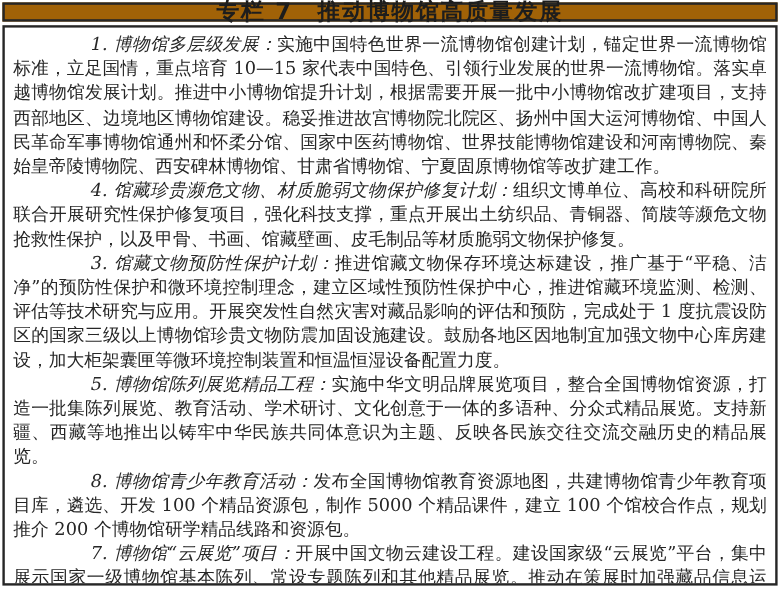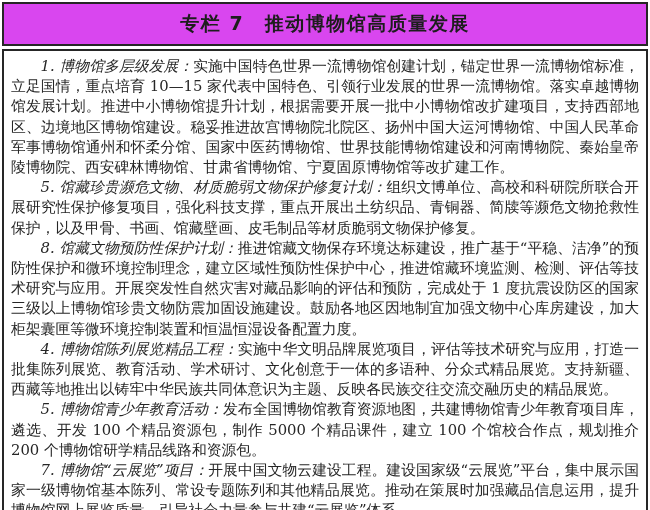--- a/index.html
+++ b/index.html
@@ -18,30 +18,30 @@
   .panel {
     position: absolute;
     left: 2px;
     top: 2px;
     width: 646px;
     box-sizing: border-box;
   }
   .title-box {
     box-sizing: border-box;
     border: 2px solid #262626;
-    height: 44px;
+    height: 16px;
     display: flex;
     align-items: center;
     justify-content: center;
     font-family: "DejaVu Sans", sans-serif;
     font-weight: bold;
     font-size: 19px;
     letter-spacing: 1.5px;
     color: #1d1d1d;
-    background: #d946ef;
+    background: #a16207;
   }
   .body-box {
     box-sizing: border-box;
     border: 2px solid #262626;
     margin-top: 3px;
     height: 467px;
     padding: 5px 7px 0 7px;
     overflow: hidden;
     background: #ffffff;
   }
@@ -51,28 +51,29 @@
     line-height: 20.2px;
     text-align: justify;
     text-justify: inter-ideograph;
     text-indent: 2em;
     color: #262626;
     font-family: "DejaVu Serif", serif;
   }
   .lead {
     
     font-style: italic;
+    margin-left: 35px;
   }
 </style>
 </head>
 <body>
 
 <div class="panel">
   <div class="title-box">专栏 7　推动博物馆高质量发展</div>
   <div class="body-box">
     <p class="item"><span class="lead">1. 博物馆多层级发展：</span><span>实施中国特色世界一流博物馆创建计划，锚定世界一流博物馆标准，立足国情，重点培育 10—15 家代表中国特色、引领行业发展的世界一流博物馆。落实卓越博物馆发展计划。推进中小博物馆提升计划，根据需要开展一批中小博物馆改扩建项目，支持西部地区、边境地区博物馆建设。稳妥推进故宫博物院北院区、扬州中国大运河博物馆、中国人民革命军事博物馆通州和怀柔分馆、国家中医药博物馆、世界技能博物馆建设和河南博物院、秦始皇帝陵博物院、西安碑林博物馆、甘肃省博物馆、宁夏固原博物馆等改扩建工作。</span></p>
-    <p class="item"><span class="lead">5. 馆藏珍贵濒危文物、材质脆弱文物保护修复计划：</span><span>组织文博单位、高校和科研院所联合开展研究性保护修复项目，强化科技支撑，重点开展出土纺织品、青铜器、简牍等濒危文物抢救性保护，以及甲骨、书画、馆藏壁画、皮毛制品等材质脆弱文物保护修复。</span></p>
-    <p class="item"><span class="lead">8. 馆藏文物预防性保护计划：</span><span>推进馆藏文物保存环境达标建设，推广基于“平稳、洁净”的预防性保护和微环境控制理念，建立区域性预防性保护中心，推进馆藏环境监测、检测、评估等技术研究与应用。开展突发性自然灾害对藏品影响的评估和预防，完成处于 1 度抗震设防区的国家三级以上博物馆珍贵文物防震加固设施建设。鼓励各地区因地制宜加强文物中心库房建设，加大柜架囊匣等微环境控制装置和恒温恒湿设备配置力度。</span></p>
-    <p class="item"><span class="lead">4. 博物馆陈列展览精品工程：</span><span>实施中华文明品牌展览项目，评估等技术研究与应用，打造一批集陈列展览、教育活动、学术研讨、文化创意于一体的多语种、分众式精品展览。支持新疆、西藏等地推出以铸牢中华民族共同体意识为主题、反映各民族交往交流交融历史的精品展览。</span></p>
-    <p class="item"><span class="lead">5. 博物馆青少年教育活动：</span><span>发布全国博物馆教育资源地图，共建博物馆青少年教育项目库，遴选、开发 100 个精品资源包，制作 5000 个精品课件，建立 100 个馆校合作点，规划推介 200 个博物馆研学精品线路和资源包。</span></p>
+    <p class="item"><span class="lead">4. 馆藏珍贵濒危文物、材质脆弱文物保护修复计划：</span><span>组织文博单位、高校和科研院所联合开展研究性保护修复项目，强化科技支撑，重点开展出土纺织品、青铜器、简牍等濒危文物抢救性保护，以及甲骨、书画、馆藏壁画、皮毛制品等材质脆弱文物保护修复。</span></p>
+    <p class="item"><span class="lead">3. 馆藏文物预防性保护计划：</span><span>推进馆藏文物保存环境达标建设，推广基于“平稳、洁净”的预防性保护和微环境控制理念，建立区域性预防性保护中心，推进馆藏环境监测、检测、评估等技术研究与应用。开展突发性自然灾害对藏品影响的评估和预防，完成处于 1 度抗震设防区的国家三级以上博物馆珍贵文物防震加固设施建设。鼓励各地区因地制宜加强文物中心库房建设，加大柜架囊匣等微环境控制装置和恒温恒湿设备配置力度。</span></p>
+    <p class="item"><span class="lead">5. 博物馆陈列展览精品工程：</span><span>实施中华文明品牌展览项目，整合全国博物馆资源，打造一批集陈列展览、教育活动、学术研讨、文化创意于一体的多语种、分众式精品展览。支持新疆、西藏等地推出以铸牢中华民族共同体意识为主题、反映各民族交往交流交融历史的精品展览。</span></p>
+    <p class="item"><span class="lead">8. 博物馆青少年教育活动：</span><span>发布全国博物馆教育资源地图，共建博物馆青少年教育项目库，遴选、开发 100 个精品资源包，制作 5000 个精品课件，建立 100 个馆校合作点，规划推介 200 个博物馆研学精品线路和资源包。</span></p>
     <p class="item"><span class="lead">7. 博物馆“云展览”项目：</span><span>开展中国文物云建设工程。建设国家级“云展览”平台，集中展示国家一级博物馆基本陈列、常设专题陈列和其他精品展览。推动在策展时加强藏品信息运用，提升博物馆网上展览质量。引导社会力量参与共建“云展览”体系。</span></p>
   </div>
 </div>
 
 </body></html>

